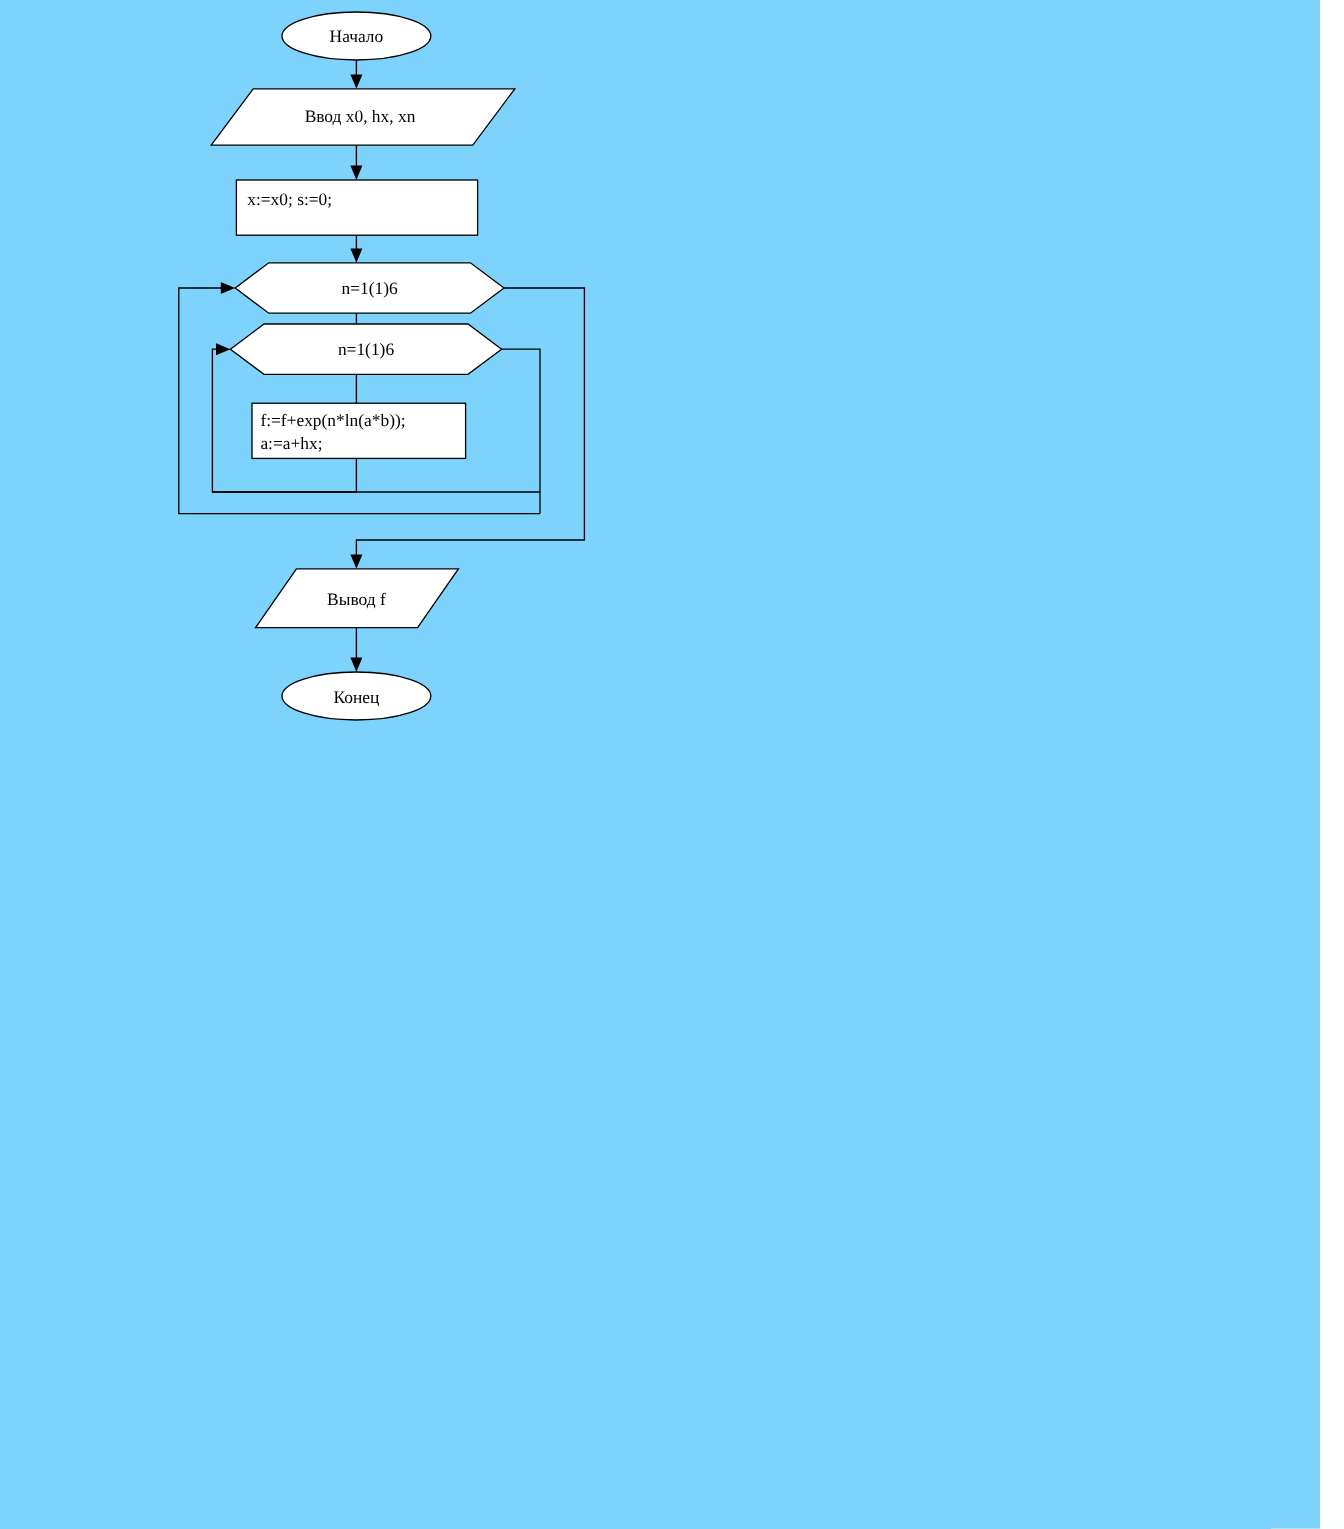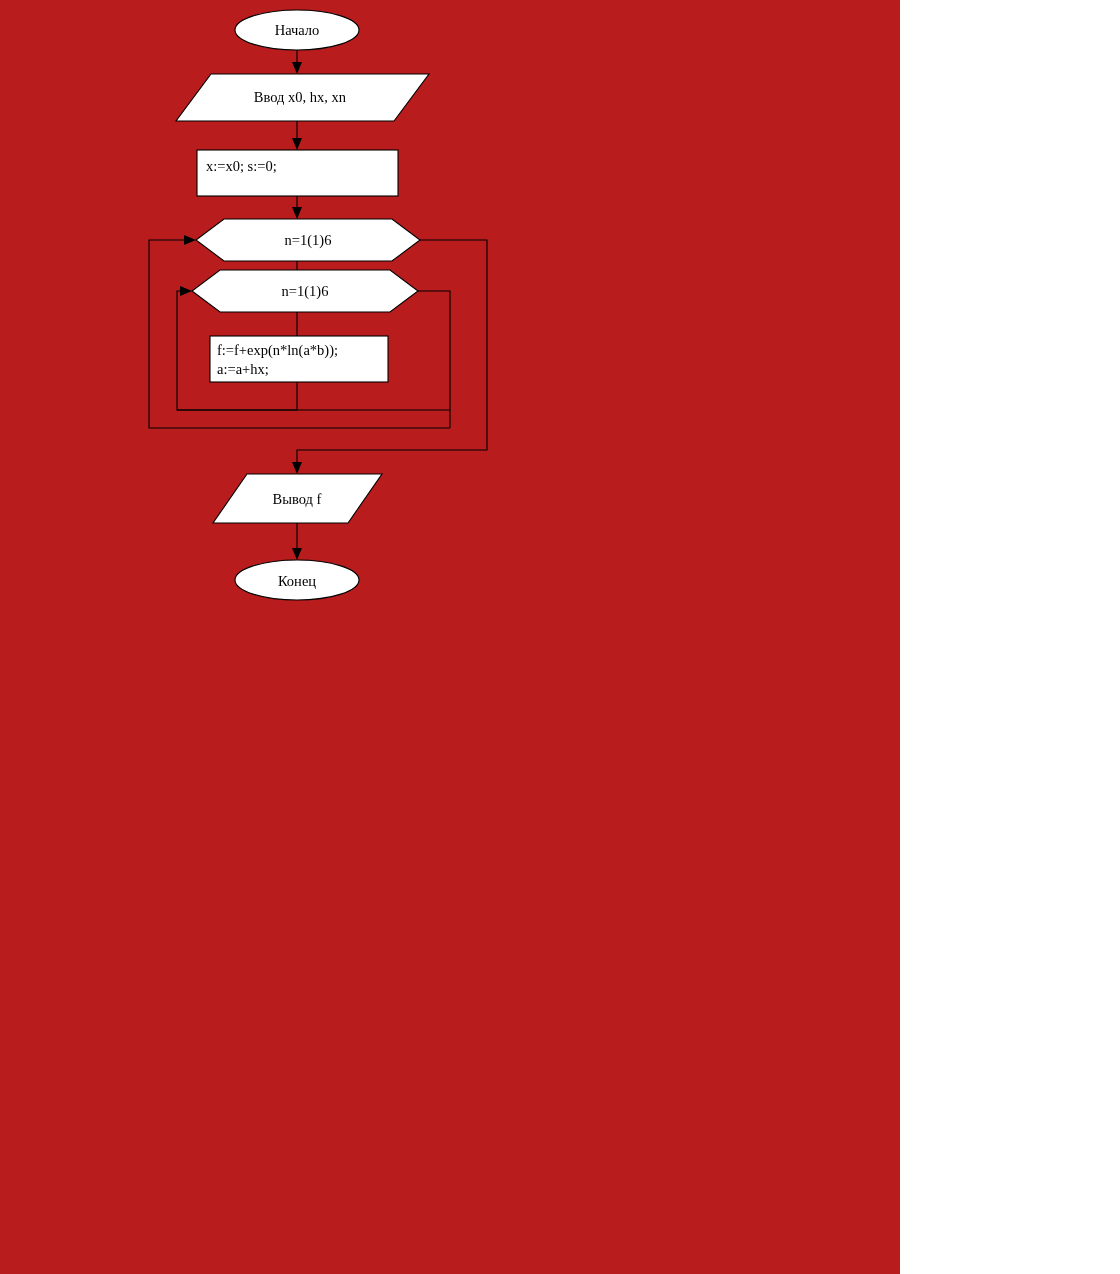--- a/index.html
+++ b/index.html
@@ -10,23 +10,23 @@
   }
   body {
     width: 1120px;
     height: 1274px;
     font-family: "Liberation Serif", "DejaVu Serif", serif;
     color: #000000;
     overflow: hidden;
   }
   #canvas {
     position: relative;
-    width: 900px;
+    width: 1100px;
     height: 1274px;
-    background: #b91c1c;
+    background: #7dd3fc;
   }
   svg#flow {
     position: absolute;
     top: 0;
     left: 0;
     width: 1120px;
     height: 1274px;
   }
   .shape {
     fill: #ffffff;

